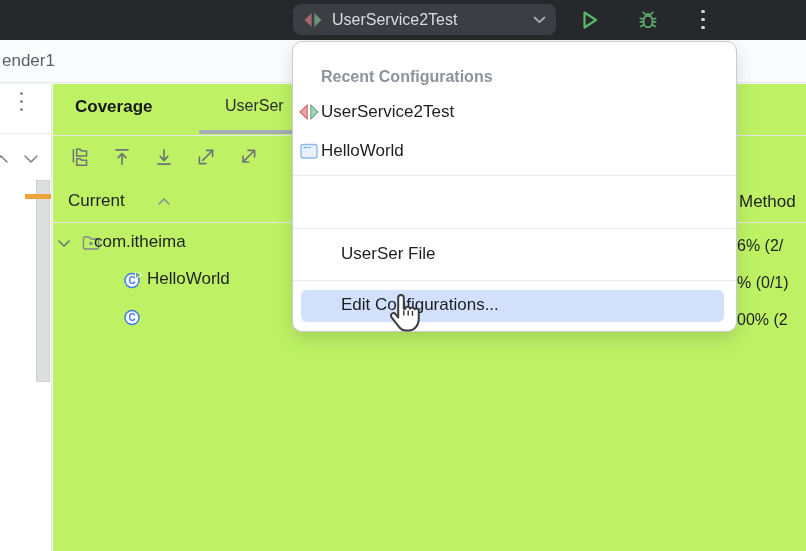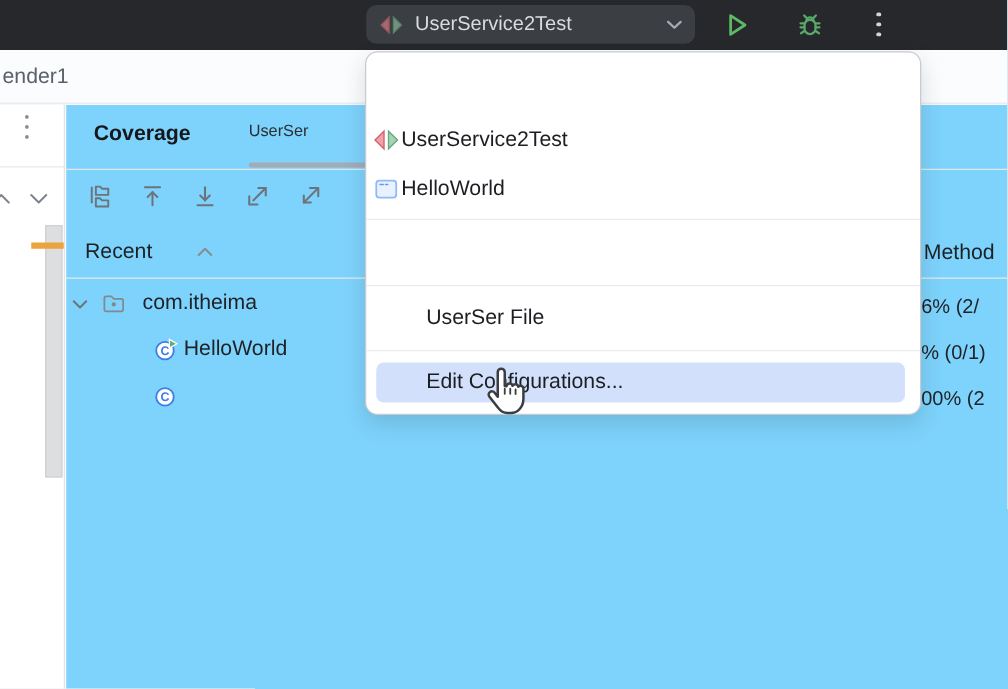--- a/index.html
+++ b/index.html
@@ -25,24 +25,24 @@
     border-right:1px solid #e2e4e7;box-sizing:border-box;}
   .left-kebab{position:absolute;left:16px;top:8px;width:10px;height:30px;}
   .left-kebab i{display:block;width:3px;height:3px;border-radius:50%;background:#888d94;margin:0 auto 5px;}
   .leftstrip-sep{position:absolute;left:0;top:49px;width:52px;height:1px;background:#e8eaec;}
   .lchev{position:absolute;top:69px;width:16px;height:12px;}
   .scroll-thumb{position:absolute;left:36px;top:96px;width:14px;height:202px;background:#dddedf;
     border:1px solid #cfd0d3;box-sizing:border-box;}
   .orange-mark{position:absolute;left:25px;top:110px;width:26px;height:5px;background:#eba33c;z-index:3;}
 
   
-  .cov{position:absolute;left:53px;top:84px;width:753px;height:467px;background:#7dd3fc;}
+  .cov{position:absolute;left:53px;top:84px;width:753px;height:467px;background:#bef264;}
   .cov-tabstrip{position:absolute;left:0;top:0;width:753px;height:52px;border-bottom:1px solid #e4e6e9;box-sizing:border-box;}
   .cov-title{position:absolute;left:22px;top:13px;font-size:17px;font-weight:bold;color:#15171a;white-space:nowrap;}
-  .cov-tab{position:absolute;left:146px;top:13px;font-size:13px;color:#2b2e33;white-space:nowrap;cursor:pointer;}
+  .cov-tab{position:absolute;left:172px;top:13px;font-size:16px;color:#2b2e33;white-space:nowrap;cursor:pointer;}
   .tab-underline{position:absolute;left:146px;top:46px;width:94px;height:4px;background:#a4abb6;border-radius:2px;}
   .cov-toolbar{position:absolute;left:16px;top:59px;height:28px;display:flex;gap:20px;align-items:center;}
   .cov-toolbar .tbico{width:22px;height:22px;cursor:pointer;}
   .th-element{position:absolute;left:15px;top:107px;font-size:17px;color:#1d2024;white-space:nowrap;}
   .sort-caret{position:absolute;left:104px;top:113px;width:14px;height:9px;}
   .th-method{position:absolute;left:686px;top:108px;width:80px;font-size:17px;color:#1d2024;white-space:nowrap;overflow:hidden;}
   .hdr-line{position:absolute;left:0;top:138px;width:753px;height:1px;background:#e7e9eb;}
   .tree-row{position:absolute;left:0;width:753px;height:37px;cursor:pointer;}
   .tree-row .lbl{position:absolute;top:7px;font-size:17px;color:#1e2125;white-space:nowrap;}
   .row-chevron{position:absolute;left:4px;top:14px;width:14px;height:9px;}
@@ -157,36 +157,36 @@
       </svg>
       <svg class="tbico" viewBox="0 0 20 20">
         <g fill="none" stroke="#6e737b" stroke-width="1.5" stroke-linecap="round" stroke-linejoin="round">
           <path d="M16 10 V4 H10"></path>
             <path d="M15 5 L5.5 14.5"></path>
             <path d="M5.5 9.4 V14.5 H10.6"></path>
         </g>
       </svg>
     </div>
 
-    <span class="th-element">Recent</span>
+    <span class="th-element">Current</span>
     <svg class="sort-caret" viewBox="0 0 14 9">
       <polyline points="2,7 7,2 12,7" fill="none" stroke="#878c94" stroke-width="1.6" stroke-linecap="round" stroke-linejoin="round"></polyline>
     </svg>
     <span class="th-method">Method</span>
     <div class="hdr-line"></div>
 
     <div class="tree-row" style="top:141px">
       <svg class="row-chevron" viewBox="0 0 14 9">
         <polyline points="2,2 7,7 12,2" fill="none" stroke="#6d727a" stroke-width="1.6" stroke-linecap="round" stroke-linejoin="round"></polyline>
       </svg>
       <svg class="row-ico" style="left:28px" viewBox="0 0 20 20">
         <path d="M2.5 5.5 a1.5 1.5 0 0 1 1.5-1.5 h4 l2 2 h6 a1.5 1.5 0 0 1 1.5 1.5 v7 a1.5 1.5 0 0 1-1.5 1.5 h-12 a1.5 1.5 0 0 1-1.5-1.5 Z" fill="none" stroke="#84888f" stroke-width="1.4"></path>
         <circle cx="10" cy="10.5" r="1.7" fill="#84888f"></circle>
       </svg>
-      <span class="lbl" style="left:61px">com.itheima</span>
+      <span class="lbl" style="left:41px">com.itheima</span>
     </div>
     <div class="tree-row" style="top:178px">
       <svg class="row-ico" style="left:70px" viewBox="0 0 20 20">
         <circle cx="9" cy="10.5" r="7" fill="#ffffff" stroke="#3f7ee8" stroke-width="1.5"></circle>
         <text x="9" y="14.2" text-anchor="middle" font-size="10" font-weight="bold" fill="#3f7ee8" font-family="Liberation Sans, sans-serif">C</text>
         <path d="M12.5 1.5 L18.5 5 L12.5 8.5 Z" fill="#5cb270" stroke="#ffffff" stroke-width="1"></path>
       </svg>
       <span class="lbl" style="left:94px">HelloWorld</span>
     </div>
     <div class="tree-row" style="top:215px">
@@ -195,20 +195,21 @@
         <text x="9" y="14.2" text-anchor="middle" font-size="10" font-weight="bold" fill="#3f7ee8" font-family="Liberation Sans, sans-serif">C</text>
       </svg>
     </div>
 
     <span class="mval" style="top:153px">6% (2/</span>
     <span class="mval" style="top:190px">% (0/1)</span>
     <span class="mval" style="top:227px">00% (2</span>
   </div>
 
   <div class="menu">
+    <span class="section-label">Recent Configurations</span>
 
     <div class="mi" style="top:56px">
       <svg class="mico" viewBox="0 0 22 22">
         <path d="M9.2 4 V18 L2 11 Z" fill="#eda3aa" stroke="#d2626d" stroke-width="1.1"></path>
         <path d="M12.8 4 V18 L20 11 Z" fill="#a7d4b4" stroke="#6aa87e" stroke-width="1.1"></path>
       </svg>
       <span class="t" style="left:28px">UserService2Test</span>
     </div>
 
     <div class="mi" style="top:95px">

